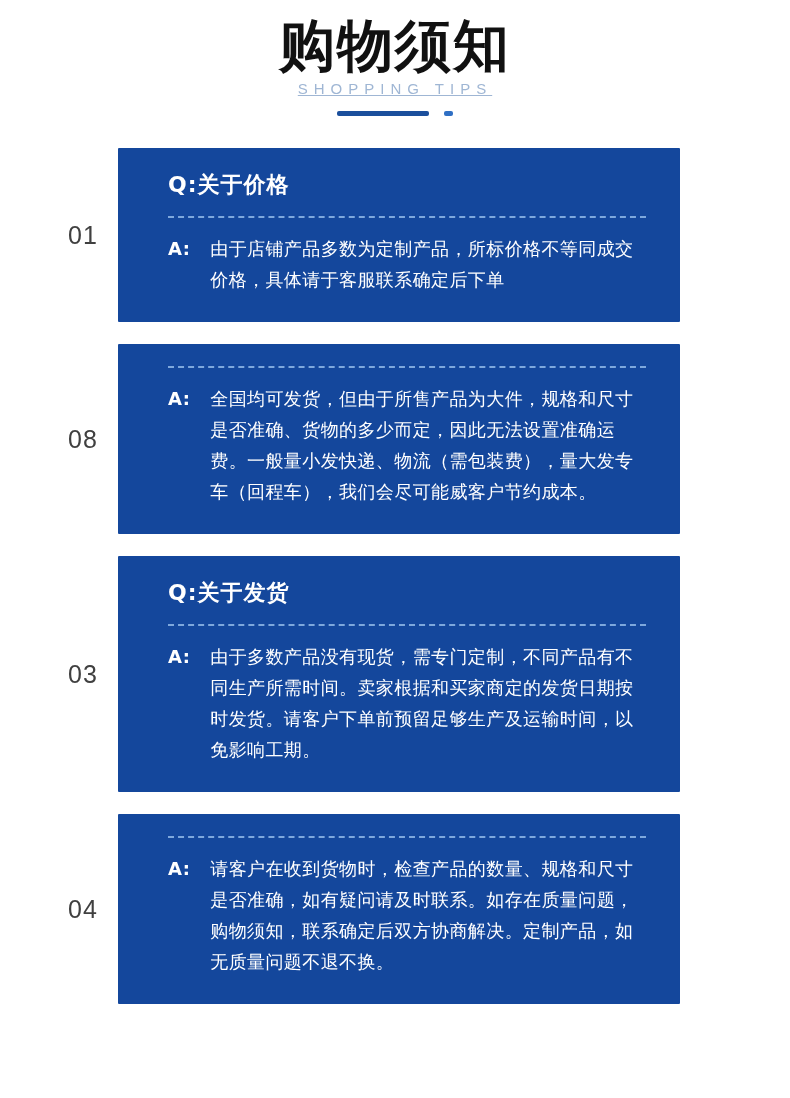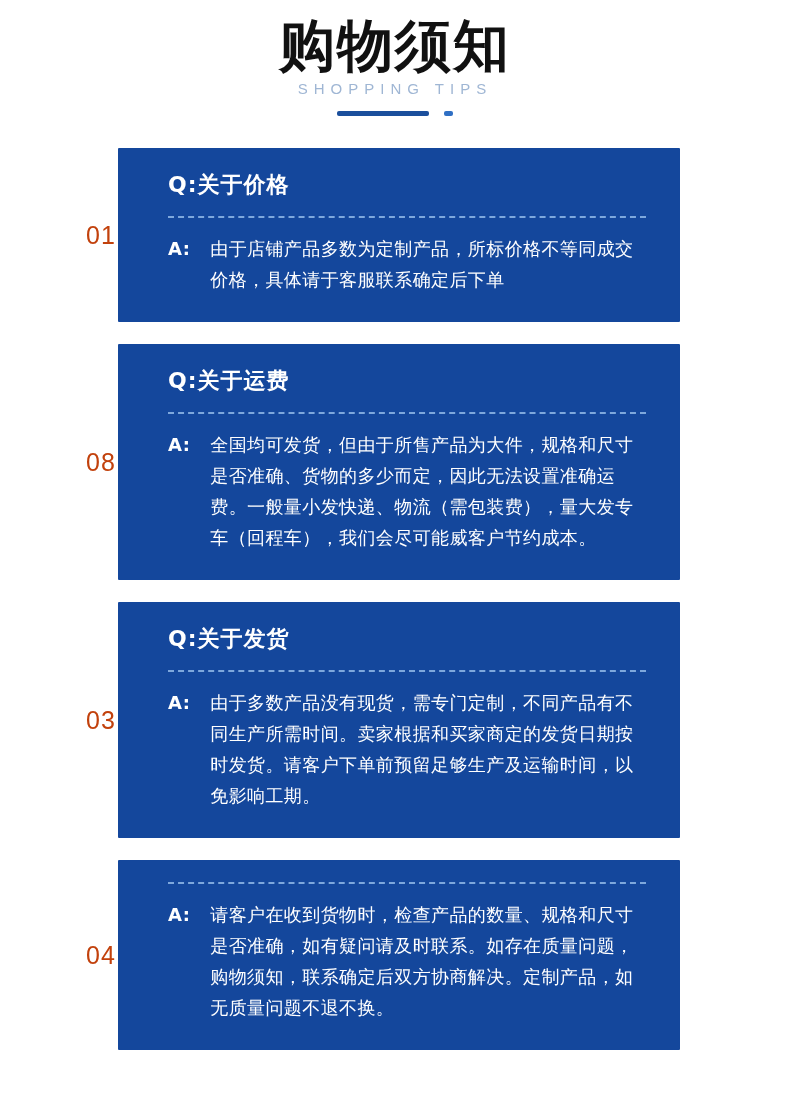--- a/index.html
+++ b/index.html
@@ -33,20 +33,21 @@
     letter-spacing: 2px;
     line-height: 1.15;
     font-family: "DejaVu Sans", "Liberation Sans", sans-serif;
   }
   .header-subtitle {
     margin-top: 2px;
     font-size: 15px;
     color: #9fb6d4;
     letter-spacing: 6px;
     font-family: "Liberation Sans", sans-serif;
+    text-decoration: underline;
   }
   .header-rule {
     margin: 14px auto 0 auto;
     width: 116px;
     height: 5px;
     position: relative;
   }
   .header-rule .bar {
     position: absolute;
     left: 0;
@@ -83,26 +84,26 @@
   .faq-card {
     position: relative;
     background: #14479c;
     border-radius: 1px;
     padding: 22px 34px 26px 50px;
     box-sizing: border-box;
     color: #ffffff;
   }
   .faq-index {
     position: absolute;
-    left: 86px;
+    left: 68px;
     top: 50%;
     transform: translateY(-50%);
     z-index: 5;
     font-size: 25px;
-    color: #c2410c;
+    color: #404040;
     font-family: "Liberation Sans", sans-serif;
     letter-spacing: 1px;
   }
   .q-line {
     font-size: 22px;
     font-weight: bold;
     letter-spacing: 1px;
     margin-bottom: 16px;
     font-family: "DejaVu Sans", "Liberation Sans", sans-serif;
   }
@@ -153,21 +154,20 @@
         <div class="a-line">
           <span class="a-label">A:</span>
           <span class="a-text">由于店铺产品多数为定制产品，所标价格不等同成交价格，具体请于客服联系确定后下单</span>
         </div>
       </div>
     </div>
 
     <div class="faq-item">
       <div class="faq-index">08</div>
       <div class="faq-card">
-        <div class="q-line">Q:关于运费</div>
         <div class="divider"></div>
         <div class="a-line">
           <span class="a-label">A:</span>
           <span class="a-text">全国均可发货，但由于所售产品为大件，规格和尺寸是否准确、货物的多少而定，因此无法设置准确运费。一般量小发快递、物流（需包装费），量大发专车（回程车），我们会尽可能威客户节约成本。</span>
         </div>
       </div>
     </div>
 
     <div class="faq-item">
       <div class="faq-index">03</div>

